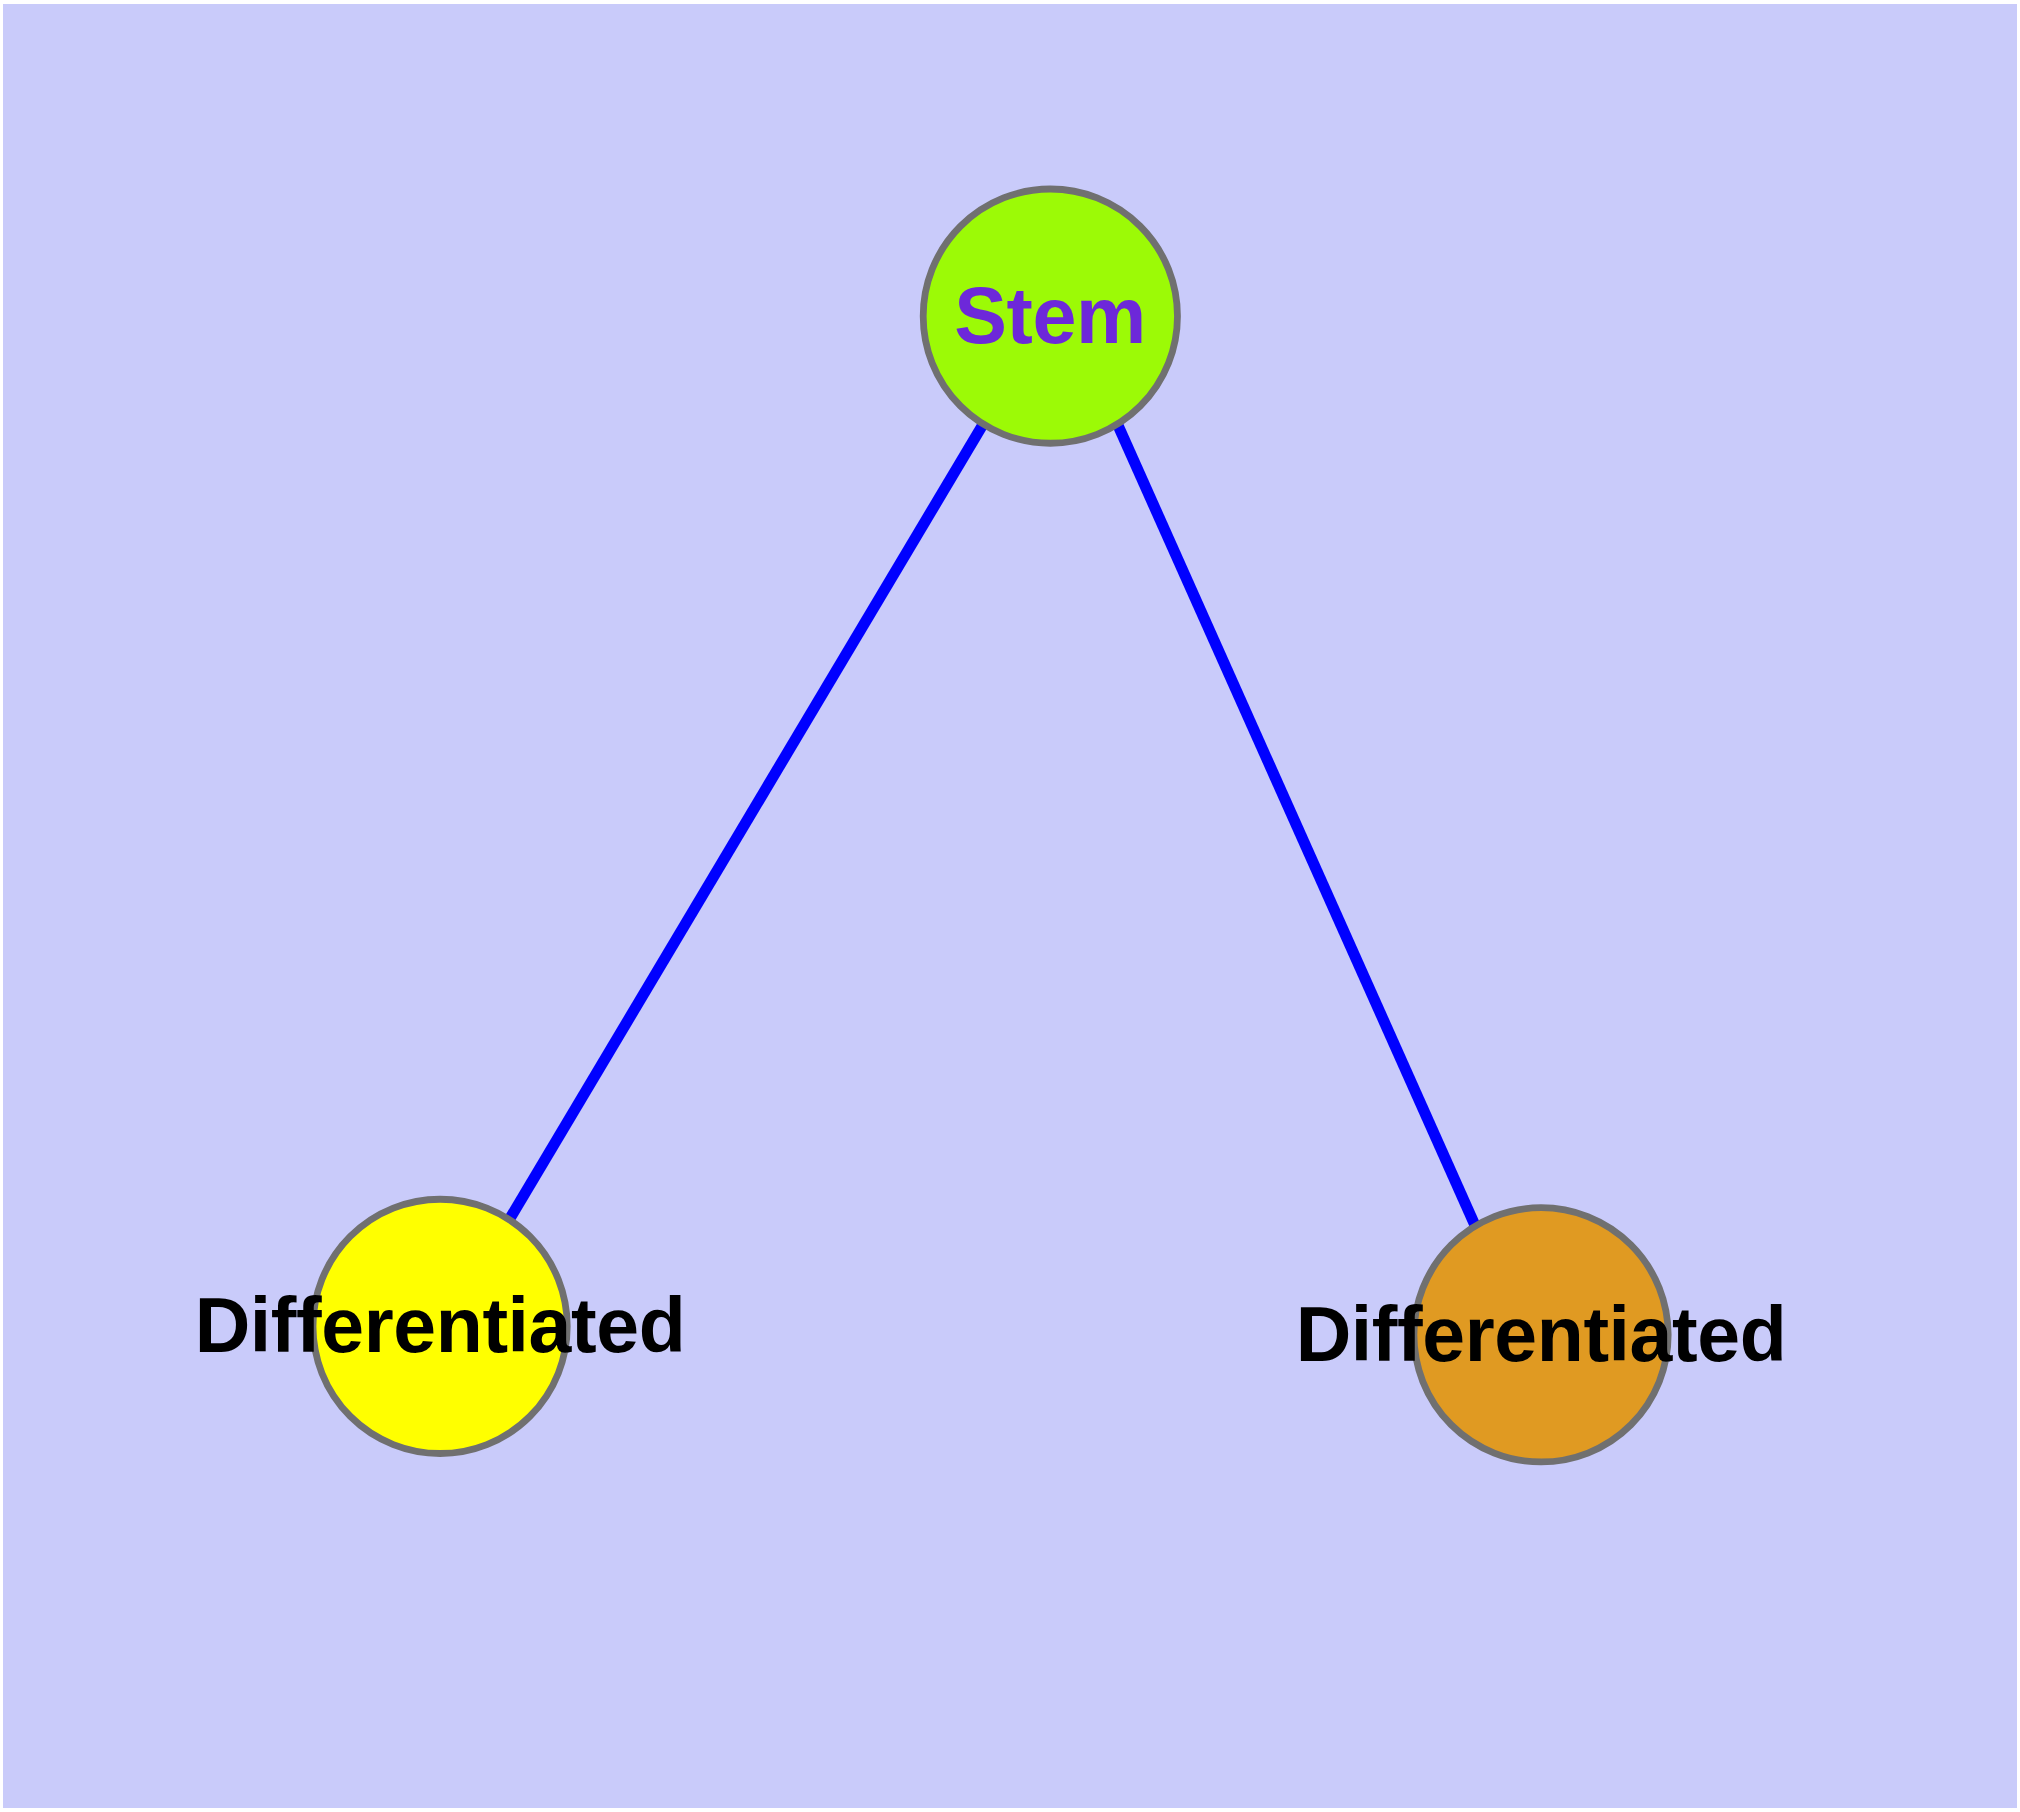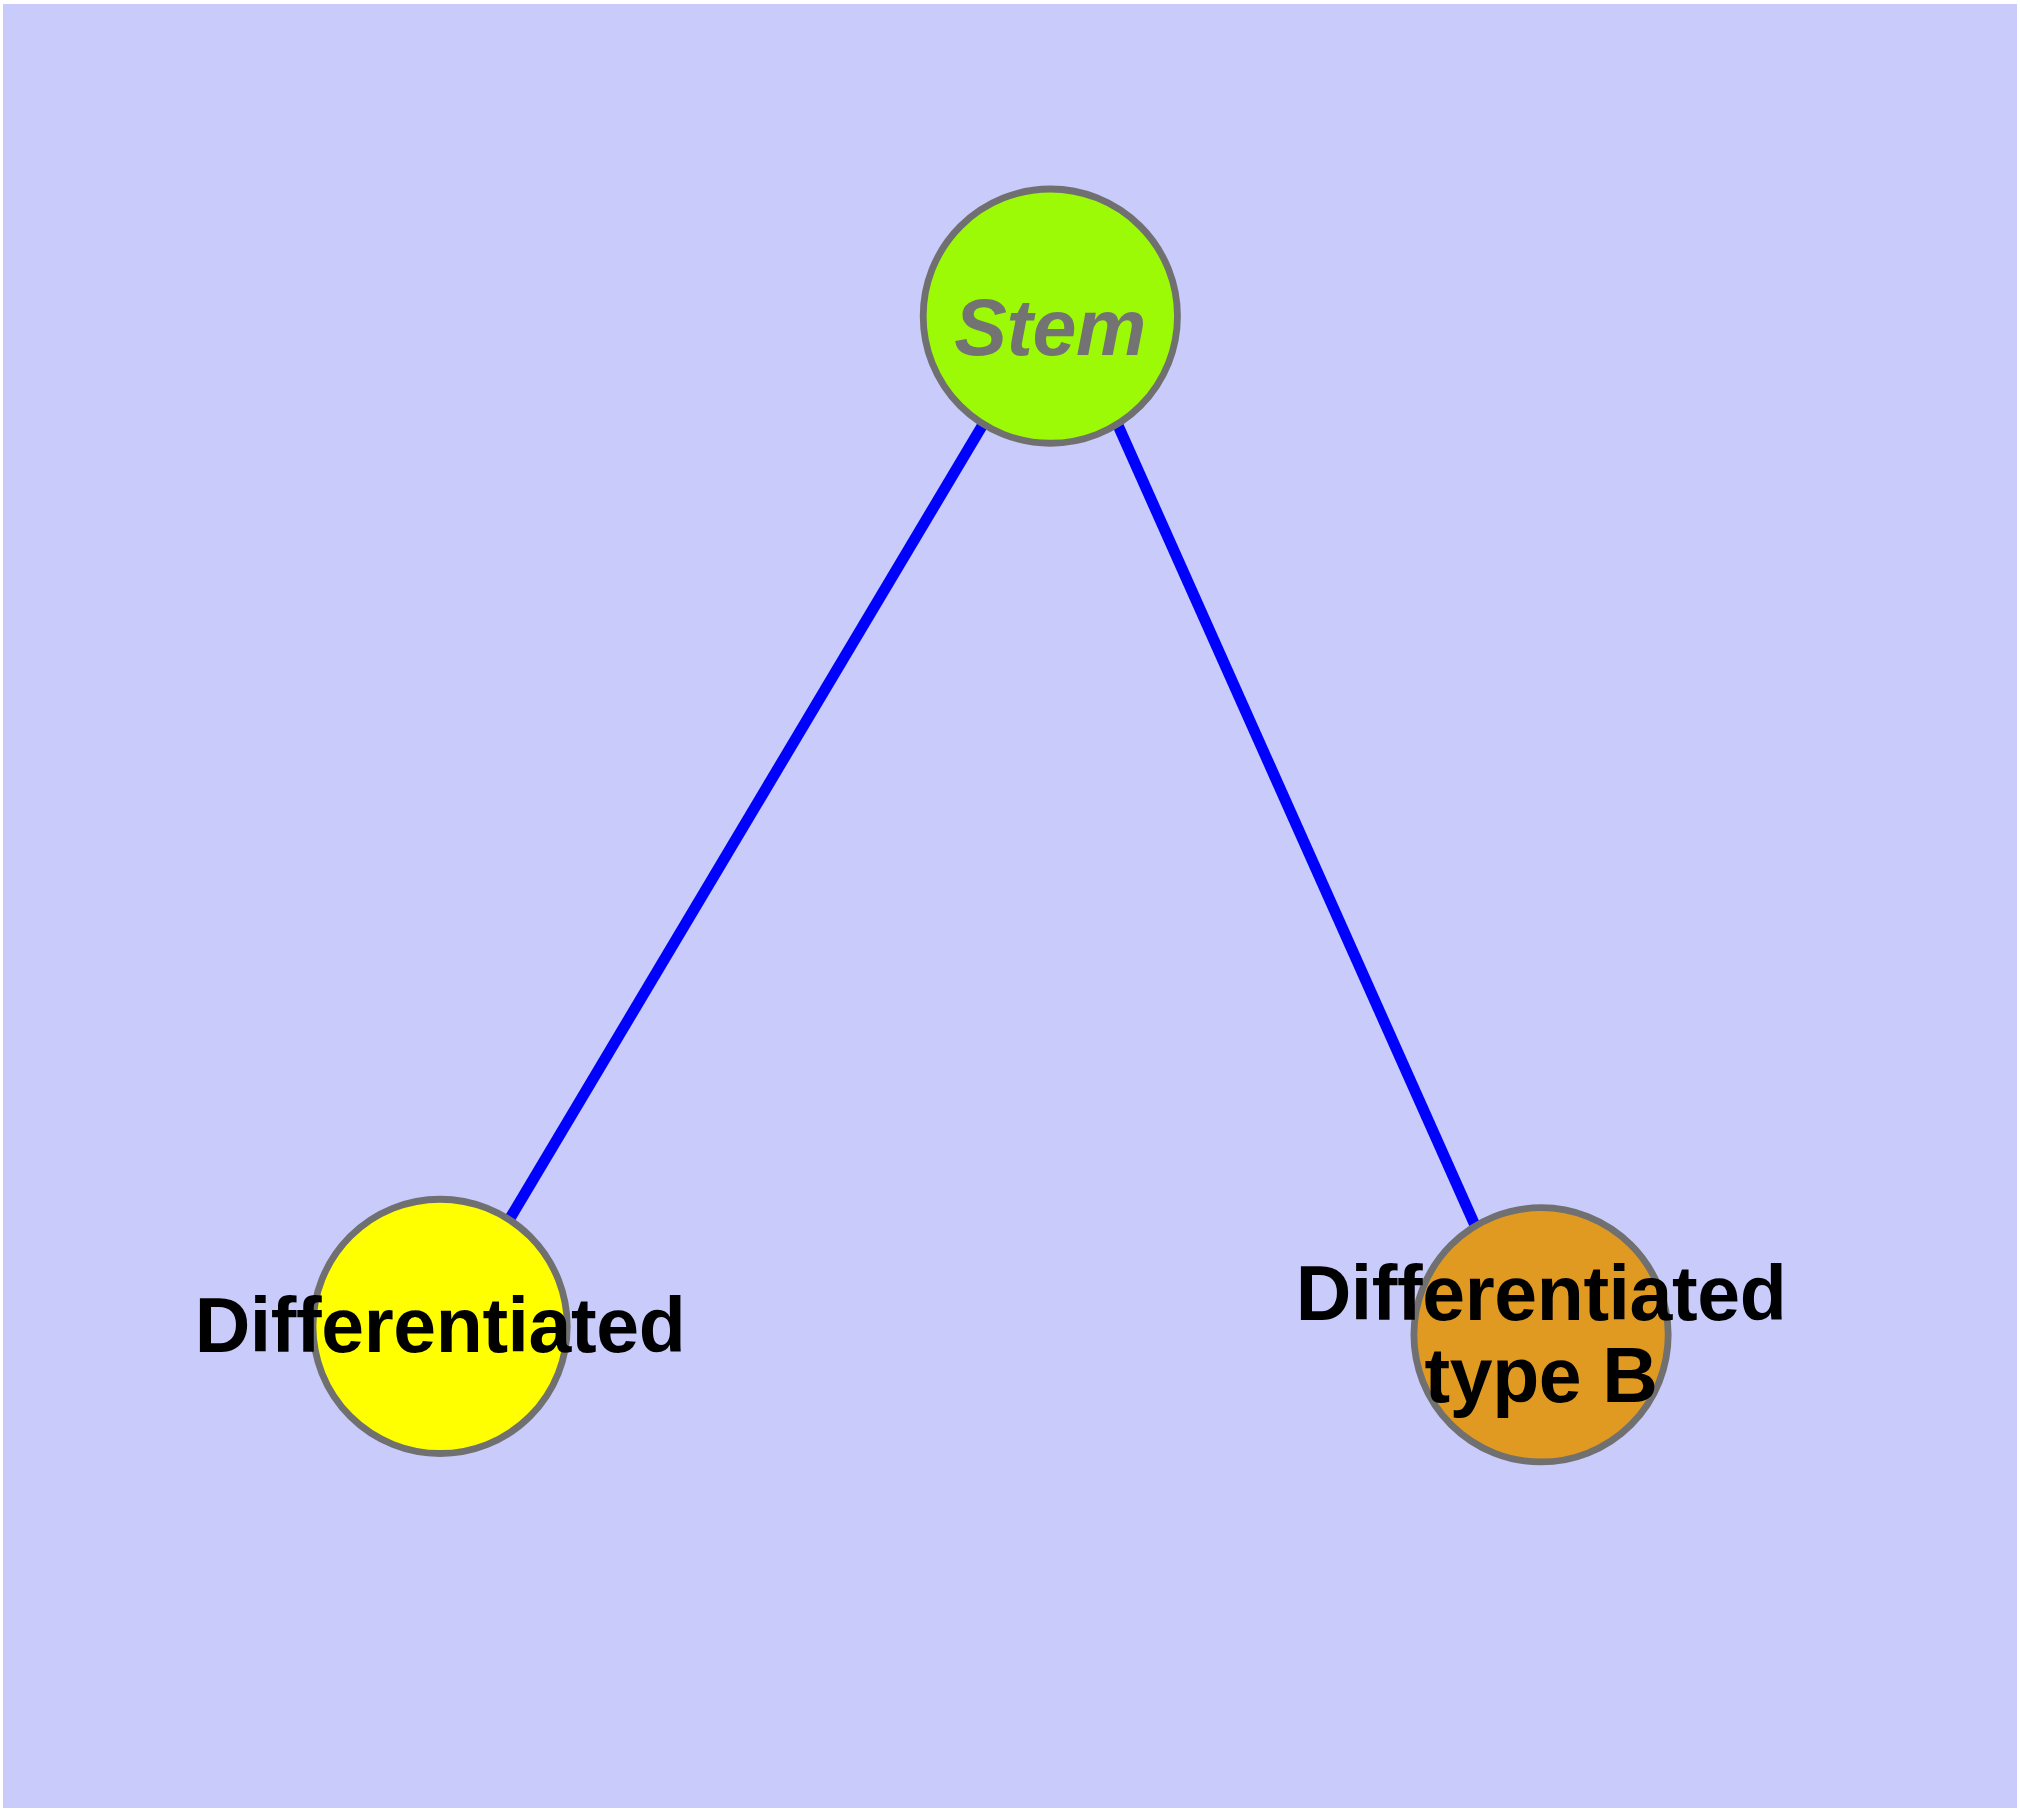--- a/index.html
+++ b/index.html
@@ -73,27 +73,26 @@
       <line x1="1318" y1="500" x2="1742" y2="1450" stroke="#0000ff" stroke-width="13" stroke-linecap="butt"></line>
     </g>
 
     <g>
       <circle cx="519" cy="1565" r="150" fill="#ffff00" stroke="#707070" stroke-width="8"></circle>
       <circle cx="1818" cy="1575" r="150" fill="#e09a22" stroke="#707070" stroke-width="8"></circle>
       <circle cx="1239" cy="373" r="150" fill="#9cfa06" stroke="#707070" stroke-width="8"></circle>
     </g>
   </svg>
 
-  <div class="node-label label-stem" style="left: 1050px; top: 328px; color: #737373; font-style: italic;">
+  <div class="node-label label-stem" style="left: 1050px; top: 316px; color: #6d28d9;">
     <span>Stem</span>
   </div>
 
   <div class="node-label label-a" style="left: 440px; top: 1326px; color: rgb(0, 0, 0);">
     <span>Differentiated</span><br>
   </div>
 
   <div class="node-label label-b" style="left: 1541px; top: 1335px; color: rgb(0, 0, 0);">
     <span>Differentiated</span><br>
-    <span>type B</span>
   </div>
 
 </div>
 
 
 </body></html>

